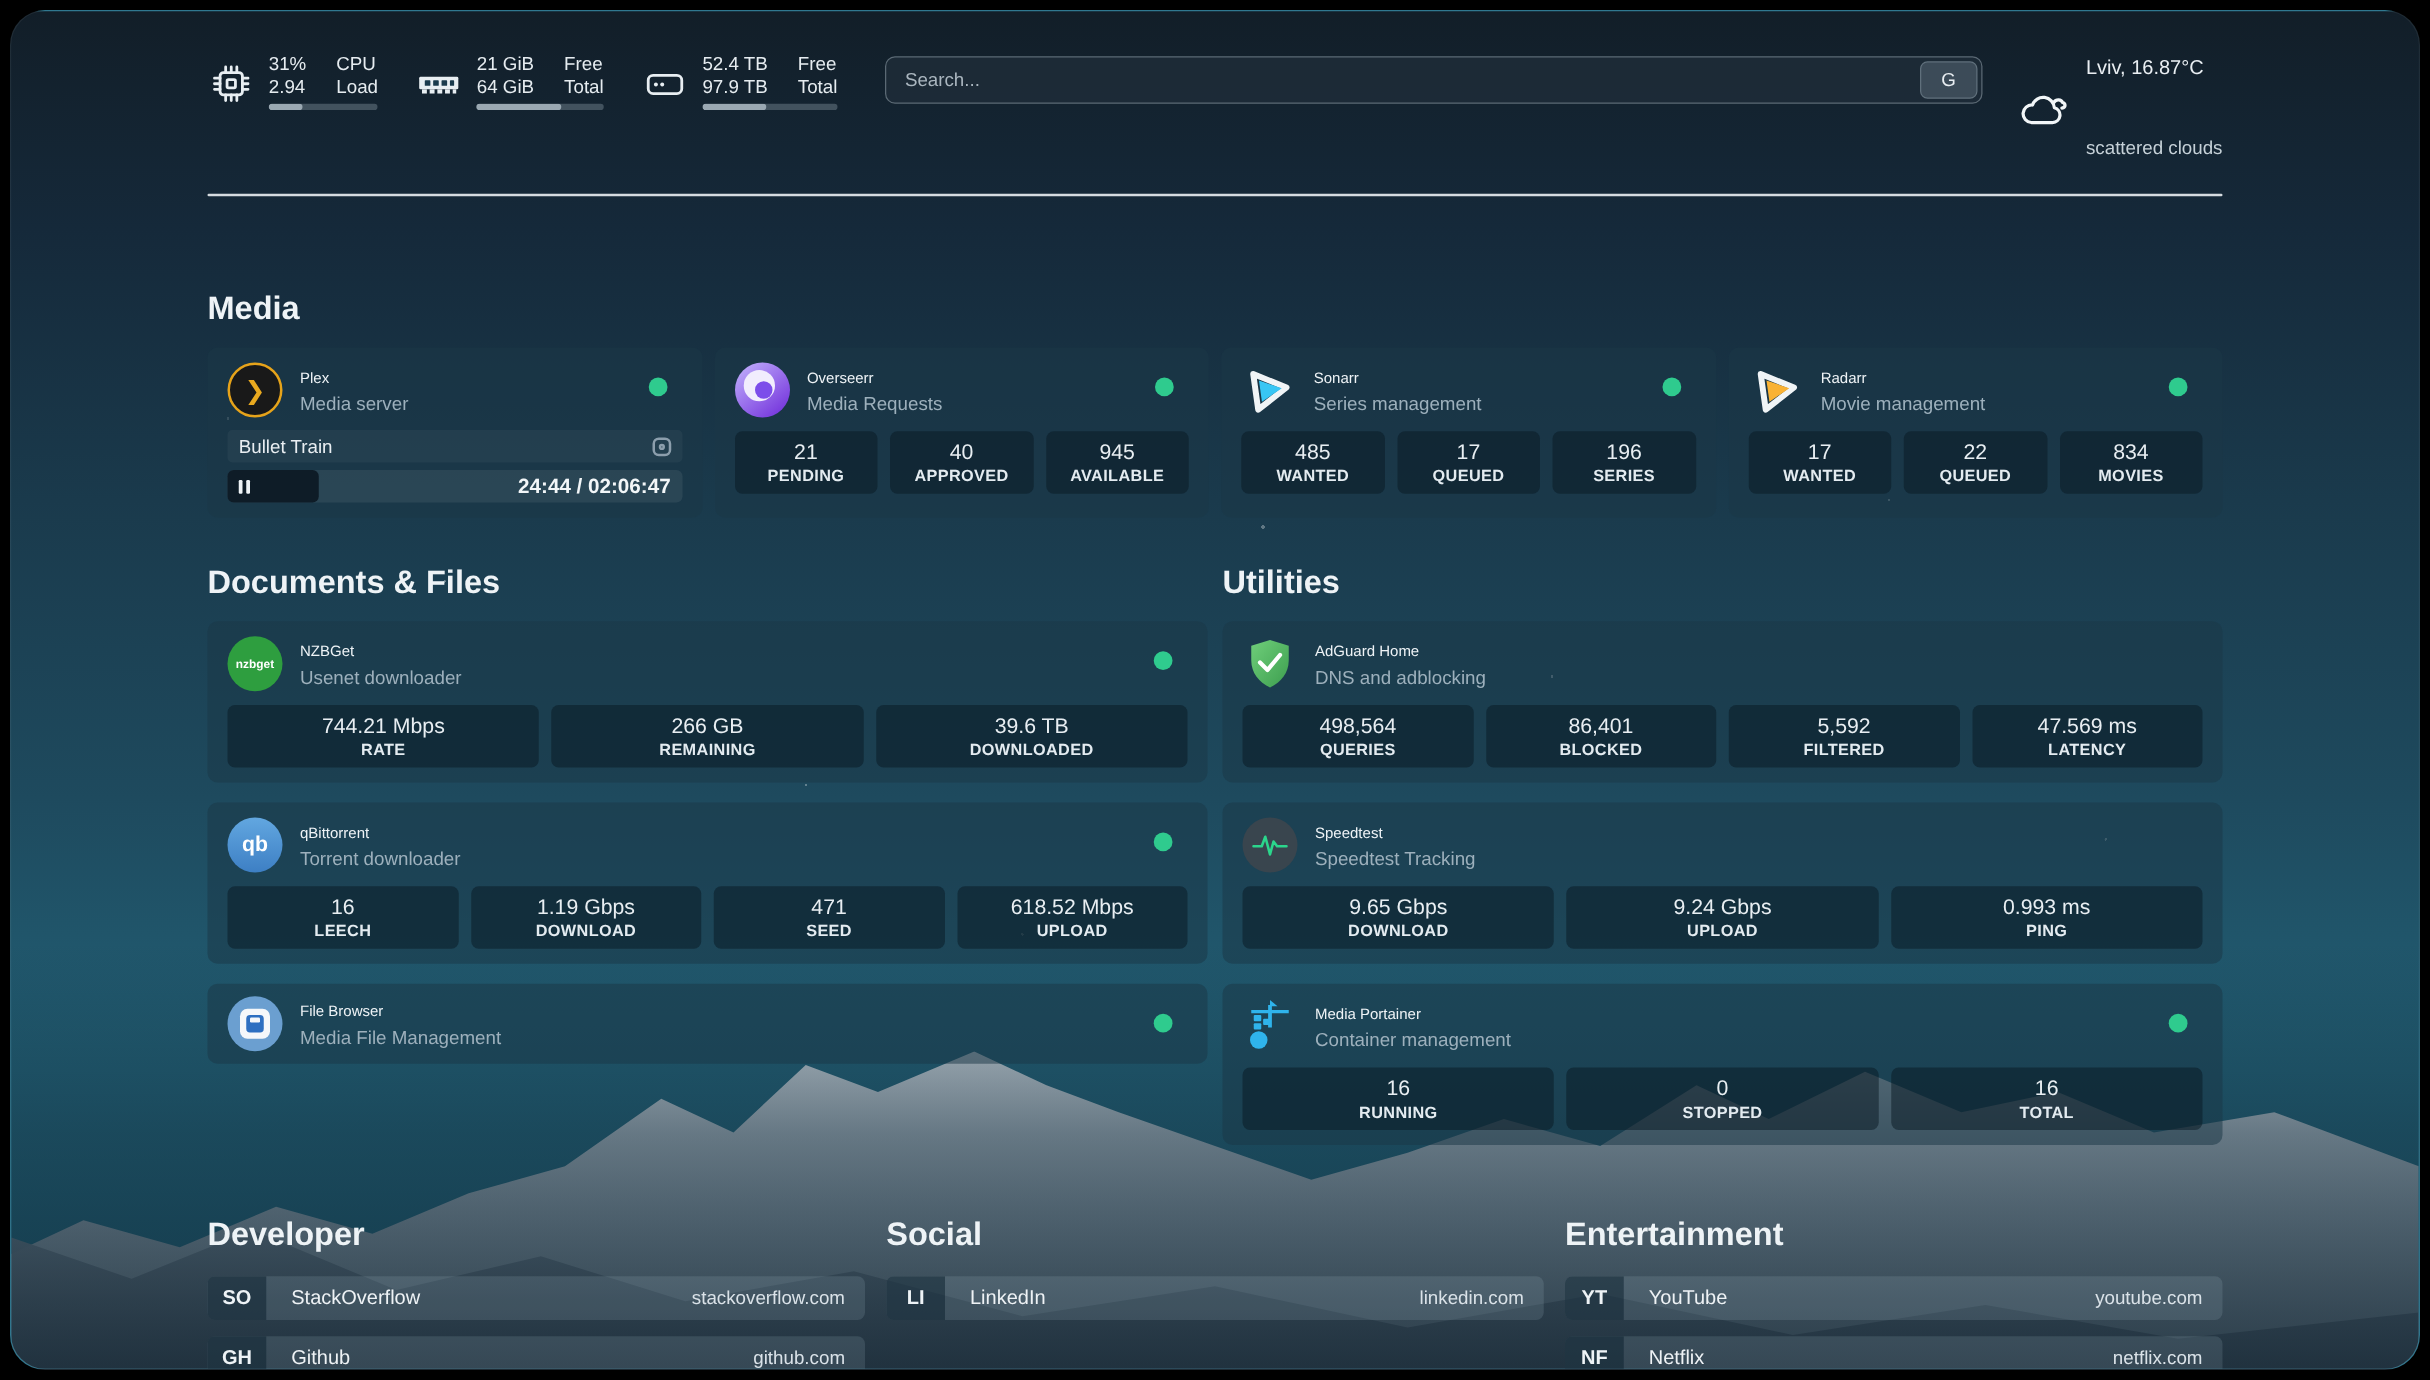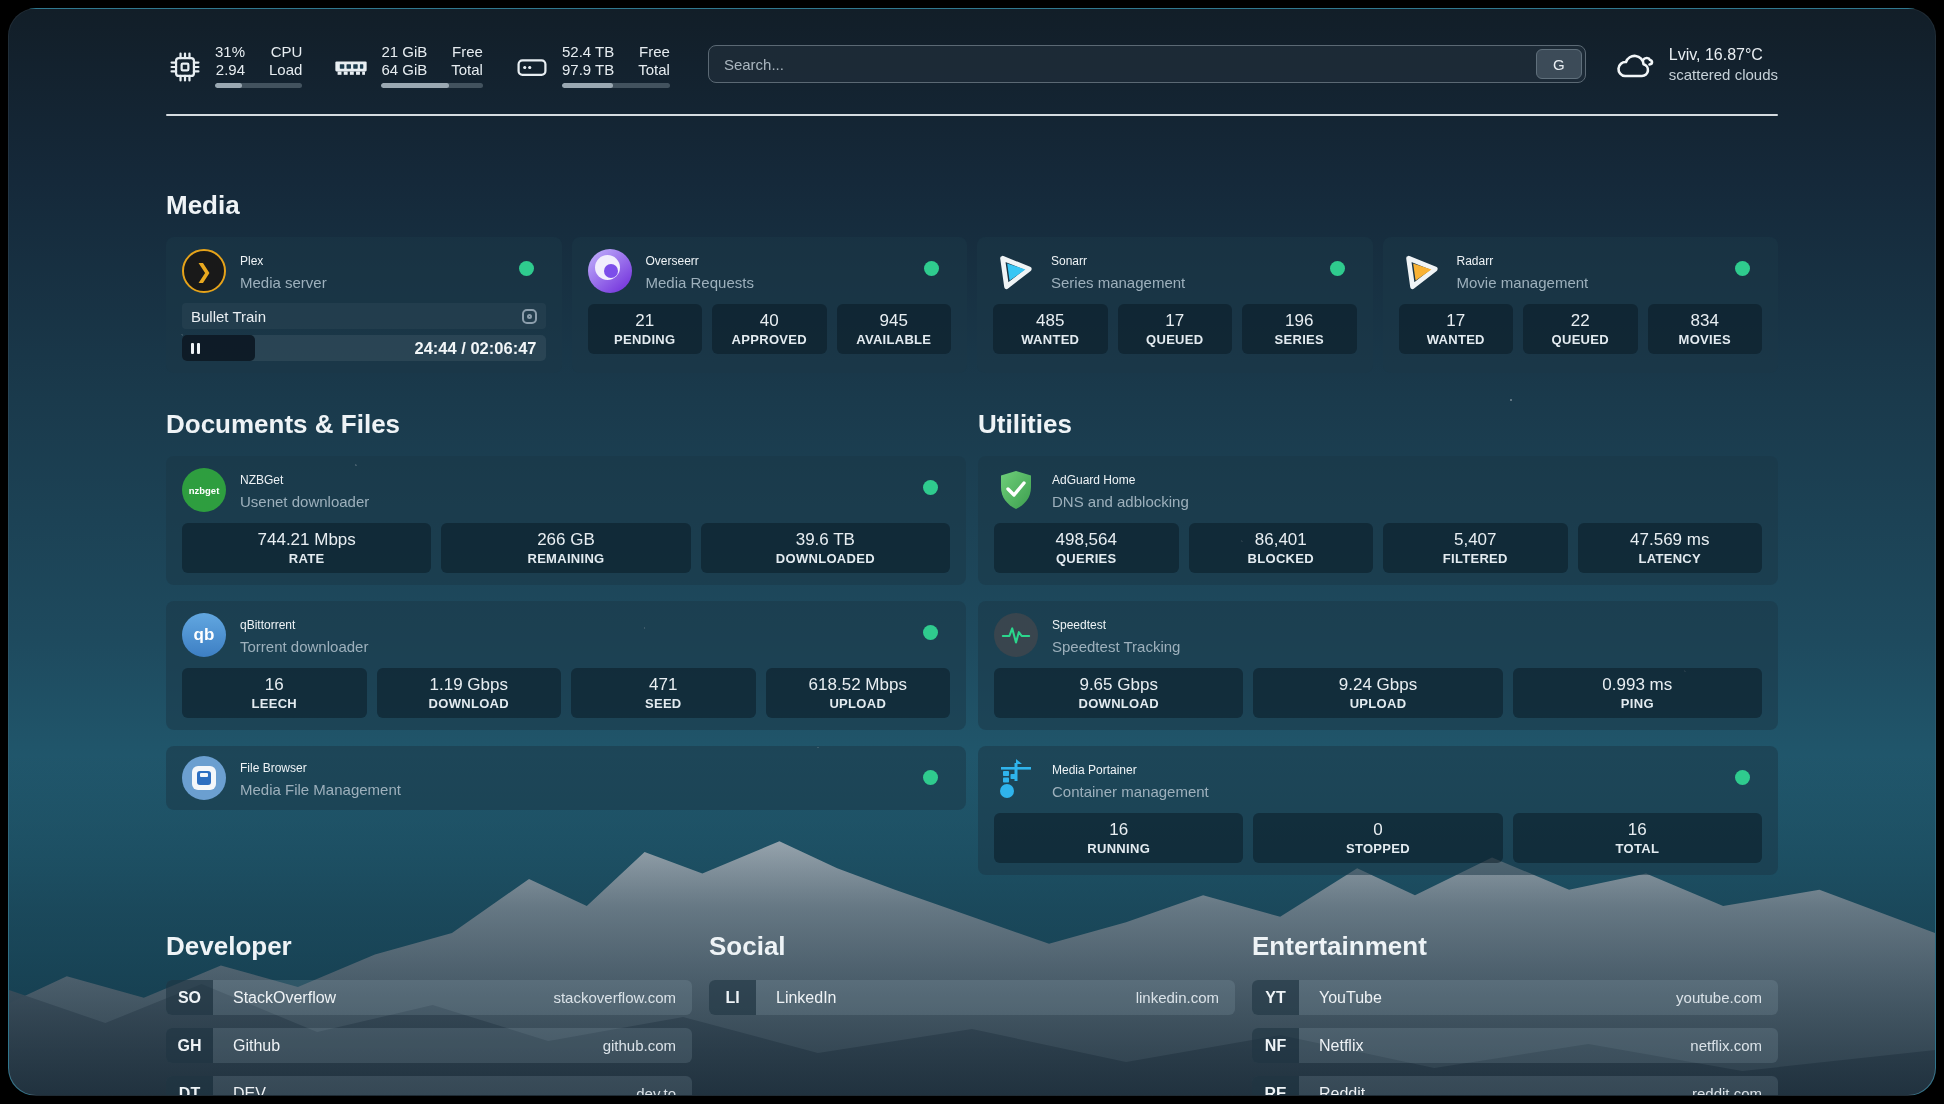--- a/index.html
+++ b/index.html
@@ -23,36 +23,36 @@
     radial-gradient(2px 2px at 33% 57%,rgba(255,255,255,.30) 50%,transparent 52%),
     radial-gradient(3px 3px at 52% 38%,rgba(255,255,255,.30) 50%,transparent 52%),
     radial-gradient(2px 2px at 64% 49%,rgba(255,255,255,.35) 50%,transparent 52%),
     radial-gradient(2px 2px at 78% 36%,rgba(255,255,255,.30) 50%,transparent 52%),
     radial-gradient(2px 2px at 87% 61%,rgba(255,255,255,.30) 50%,transparent 52%),
     radial-gradient(2px 2px at 42% 68%,rgba(255,255,255,.30) 50%,transparent 52%),
     radial-gradient(2px 2px at 9% 30%,rgba(255,255,255,.25) 50%,transparent 52%); }
   
   .content { position:relative; width:1612px; margin:0 auto; padding-top:34px; }
   .topbar { display:flex; align-items:flex-start; }
-  .res { display:flex; align-items:center; gap:11px; margin-right:30px;text-align:right; }
+  .res { display:flex; align-items:center; gap:11px; margin-right:30px; }
   .res-icon { width:38px; height:38px; flex:none; margin-top:2px; }
   .res-body { display:grid; grid-template-columns:auto auto; column-gap:24px; }
   .res-col { display:flex; flex-direction:column; font-size:15px; line-height:17.5px; color:#e6ecf0; }
   .res-bar { grid-column:1/3; height:5px; border-radius:3px; background:#42525e; margin-top:5px; overflow:hidden; }
   .res-fill { height:100%; background:#9aa8b2; border-radius:3px; }
   .searchwrap { flex:1; position:relative; margin:2px 28px 0 8px; }
   .search { width:100%; height:38px; background:rgba(32,46,58,.72); border:1px solid #5b6974;
     border-radius:8px; color:#dfe6ea; font-size:15px; padding:0 60px 0 15px; outline:none;
     font-family:inherit; }
   .search::placeholder { color:#aab6bf; }
   .gbtn { position:absolute; right:4px; top:4px; width:46px; height:30px; background:#3c4b58;
     border:1px solid #60707c; border-radius:6px; color:#e9eef2; font-size:15px; display:flex;
     align-items:center; justify-content:center; cursor:pointer; }
   .weather { display:flex; align-items:center; gap:13px; margin-top:2px; }
-  .weather-txt { display:flex; flex-direction:column; font-size:16px; line-height:20px; }
+  .weather-txt { display:flex; flex-direction:column; font-size:16px; line-height:20px;gap:44px; }
   .weather-cond { font-size:15px; color:#c6d1d8; }
   .divider { height:2px; background:rgba(240,245,248,.88); margin-top:26px; border-radius:1px; }
   .section-title { font-size:26px; font-weight:700; color:#eef3f6; margin-bottom:16px; }
   .media-section { margin-top:74px; }
   .media-grid { display:grid; grid-template-columns:repeat(4,1fr); gap:10px; }
   .card { position:relative; background:rgba(26,56,70,.52); border-radius:8px; padding:12px 16px; }
   .card-head { display:flex; align-items:center; gap:14px; }
   .app-icon { width:44px; height:44px; flex:none; position:relative; display:flex;
     align-items:center; justify-content:center; }
   .card-title { font-size:12px; font-weight:500; color:#eef3f6; line-height:23px; }
@@ -445,21 +445,21 @@
           <div class="stats">
             <div class="stat">
               <span class="stat-value">498,564</span>
               <span class="stat-label">QUERIES</span>
               </div>
             <div class="stat">
               <span class="stat-value">86,401</span>
               <span class="stat-label">BLOCKED</span>
               </div>
             <div class="stat">
-              <span class="stat-value">5,407</span>
+              <span class="stat-value">5,592</span>
               <span class="stat-label">FILTERED</span>
               </div>
             <div class="stat">
               <span class="stat-value">47.569 ms</span>
               <span class="stat-label">LATENCY</span>
               </div>
           </div>
         </div>
 
         <div class="card">

